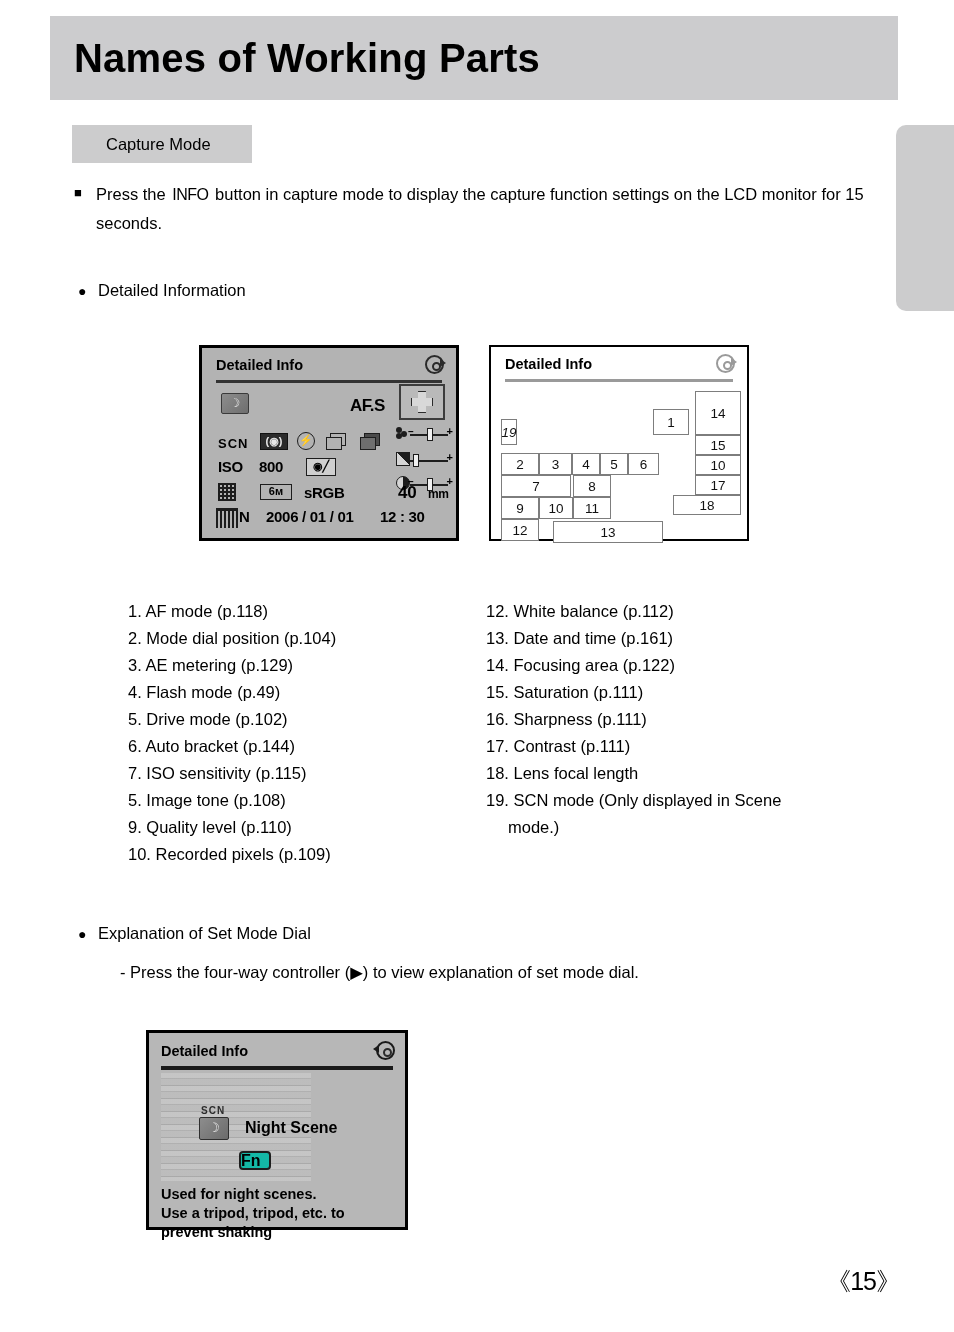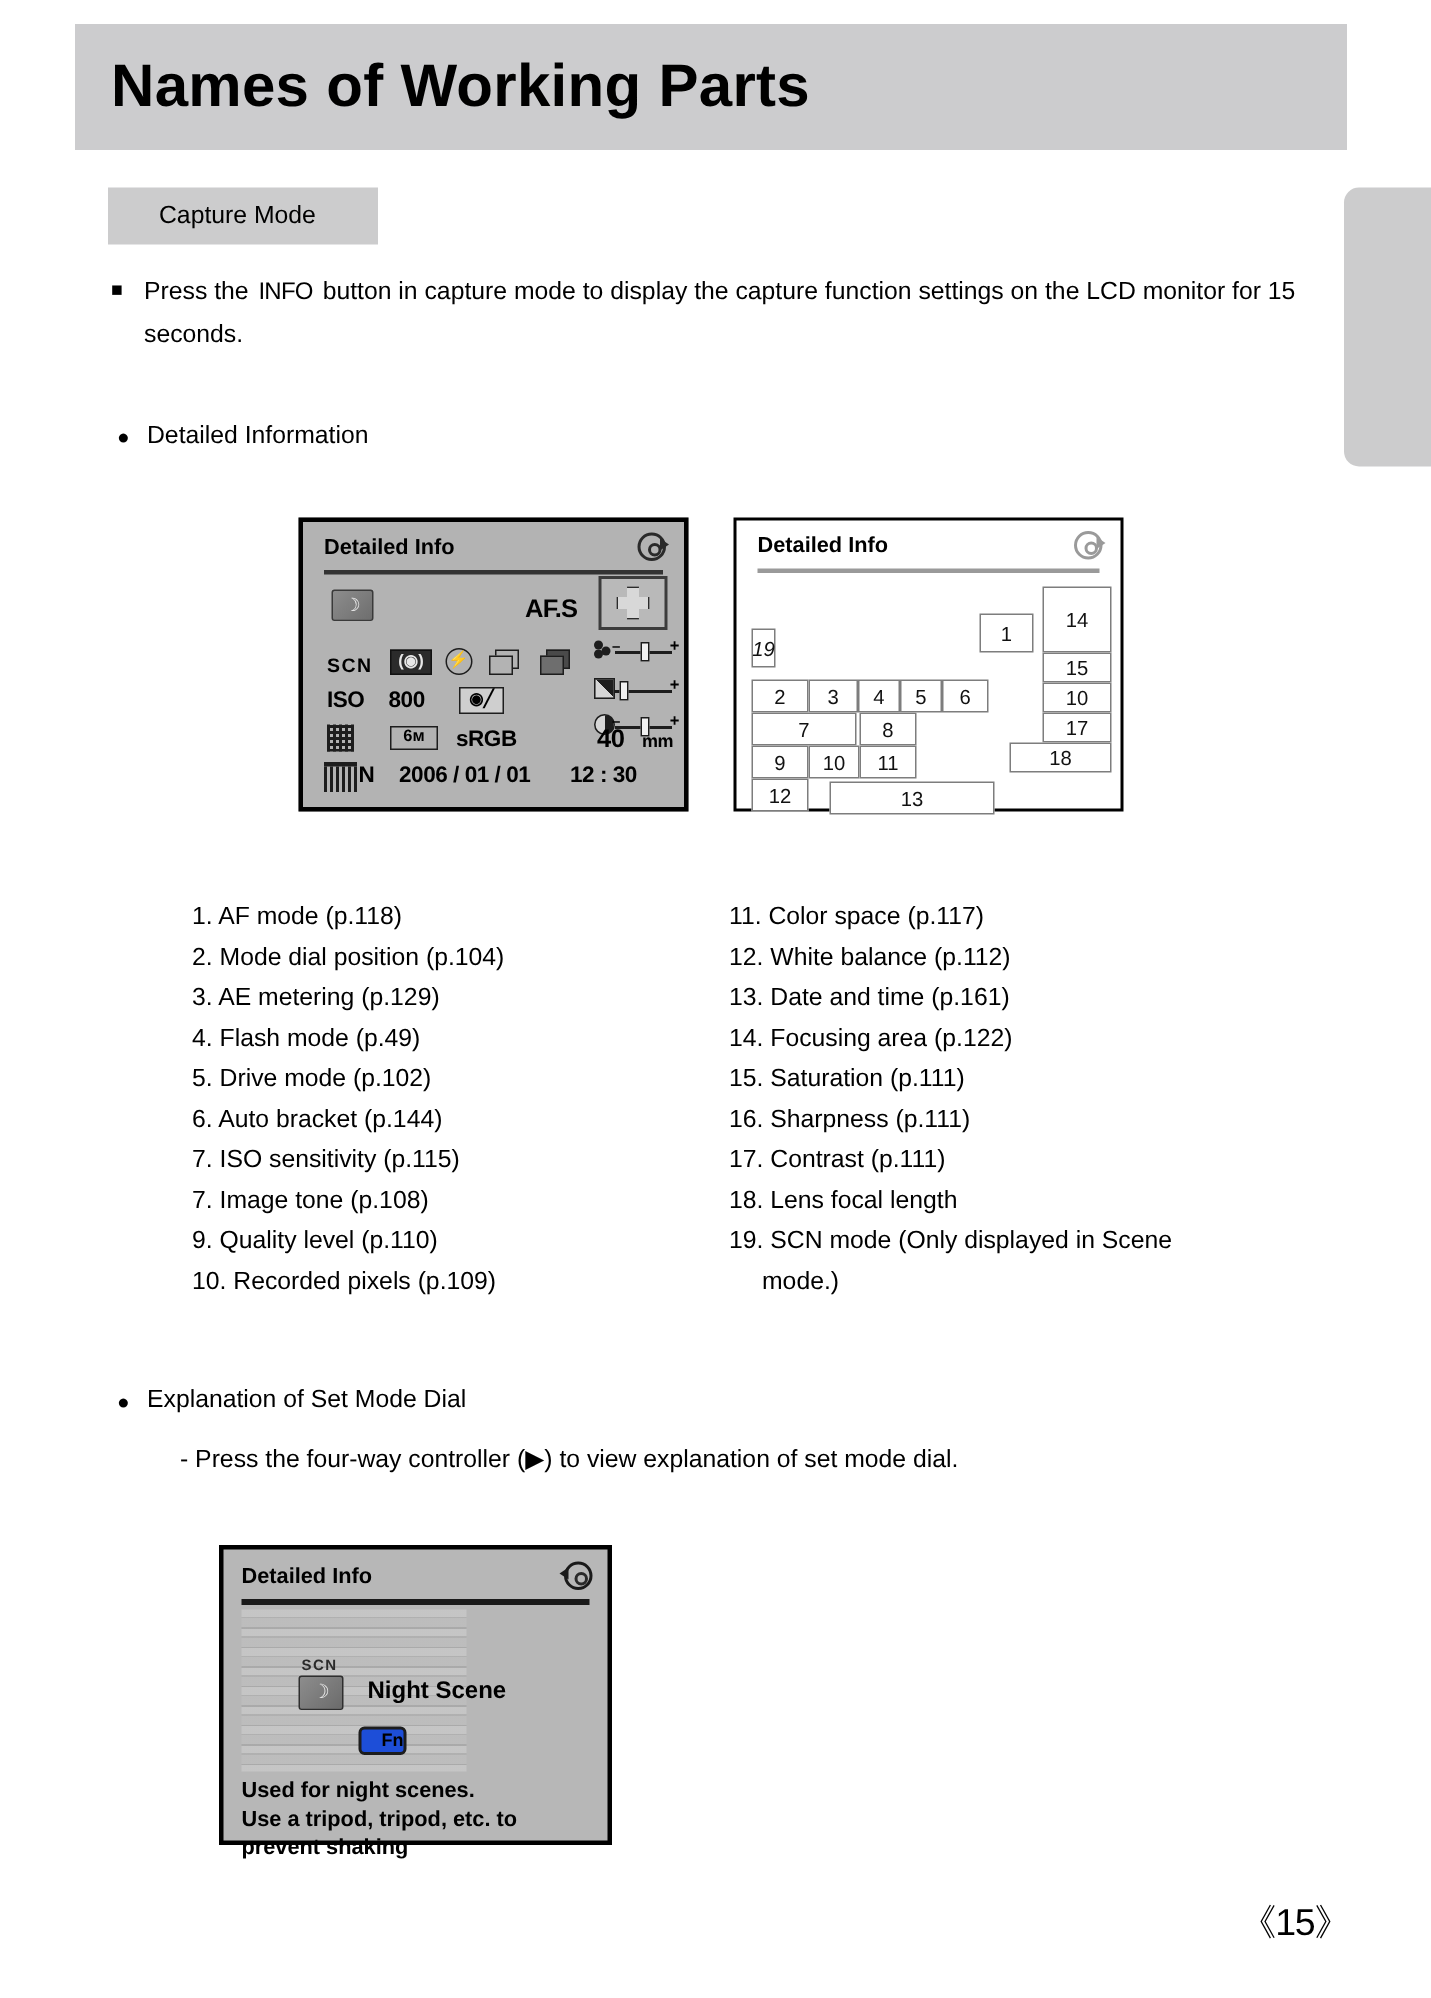--- a/index.html
+++ b/index.html
@@ -167,23 +167,23 @@
     position:absolute;left:12px;top:40px;width:150px;height:108px;
     background:repeating-linear-gradient(180deg,
       #c6c6c6 0 5px, #b0b0b0 5px 6px, #bdbdbd 6px 12px, #a9a9a9 12px 13px);
     opacity:.95;
   }
   .scn-sm{position:absolute;left:52px;top:72px;font-size:10px;font-weight:bold;letter-spacing:1px;color:#2b2b2b;}
   .ns-ico{position:absolute;left:50px;top:84px;width:30px;height:23px;
     background:linear-gradient(135deg,#8d8d8d,#6b6b6b);border:1.5px solid #2f2f2f;
     box-sizing:border-box;border-radius:2px;color:#ececec;font-size:13px;text-align:center;line-height:20px;}
   .ns-title{position:absolute;left:96px;top:86px;font-size:16px;font-weight:bold;}
-  .fn-badge{position:absolute;left:90px;top:118px;width:32px;height:19px;background:#1d4ed8;
+  .fn-badge{position:absolute;left:90px;top:118px;width:32px;height:19px;background:#14b8a6;
     border:2px solid #1d1d1d;border-radius:4px;box-sizing:border-box;
-    font-size:12px;font-weight:bold;text-align:right;line-height:15px;}
+    font-size:16px;font-weight:bold;text-align:left;line-height:15px;}
   .ns-desc{position:absolute;left:12px;top:152px;width:240px;font-size:14.5px;font-weight:bold;line-height:19px;}
   
   .pageno{
     position:absolute;right:54px;bottom:34px;font-size:25px;letter-spacing:-1px;
   }
 </style>
 </head>
 <body>
 
 <div class="page-header">
@@ -305,26 +305,25 @@
 </div>
 
 <div class="list" id="list-left" style="left:128px;top:598px;">
     <div>1. AF mode (p.118)</div>
     <div>2. Mode dial position (p.104)</div>
     <div>3. AE metering (p.129)</div>
     <div>4. Flash mode (p.49)</div>
     <div>5. Drive mode (p.102)</div>
     <div>6. Auto bracket (p.144)</div>
     <div>7. ISO sensitivity (p.115)</div>
-    <div>7. Image tone (p.108)</div>
+    <div>5. Image tone (p.108)</div>
     <div>9. Quality level (p.110)</div>
     <div>10. Recorded pixels (p.109)</div>
   </div>
 <div class="list" id="list-right" style="left:486px;top:598px;">
-    <div>11. Color space (p.117)</div>
     <div>12. White balance (p.112)</div>
     <div>13. Date and time (p.161)</div>
     <div>14. Focusing area (p.122)</div>
     <div>15. Saturation (p.111)</div>
     <div>16. Sharpness (p.111)</div>
     <div>17. Contrast (p.111)</div>
     <div>18. Lens focal length</div>
     <div>19. SCN mode (Only displayed in Scene</div>
     <div class="indent">mode.)</div>
   </div>

